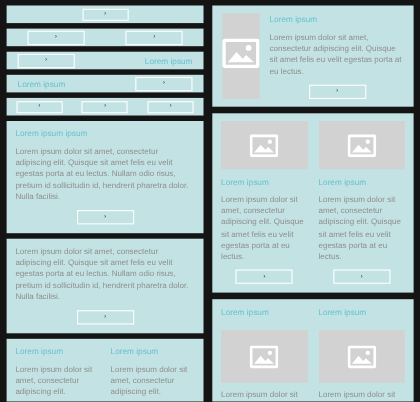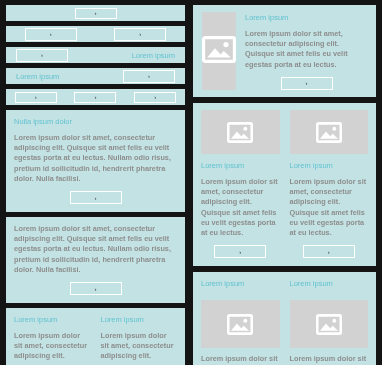--- a/index.html
+++ b/index.html
@@ -104,21 +104,20 @@
     color: #62c3d2;
     font-size: 7.5px;
     line-height: 10px;
     margin-bottom: 6px;
   }
 
   .body-text {
     color: #8e8e8e;
     font-size: 7.3px;
     line-height: 10.2px;
-    font-weight: bold;
   }
 
   .card-actions {
     display: flex;
     justify-content: center;
     margin-top: 7px;
   }
 
   
   .grid2 {
@@ -220,21 +219,21 @@
       </div>
       <div class="btn">
         <span class="chev">›</span>
       </div>
       <div class="btn">
         <span class="chev">›</span>
       </div>
     </div>
 
     <div class="panel card">
-      <div class="heading">Nulla ipsum dolor</div>
+      <div class="heading">Lorem ipsum ipsum</div>
       <div class="body-text">Lorem ipsum dolor sit amet, consectetur adipiscing elit. Quisque sit amet felis eu velit egestas porta at eu lectus. Nullam odio risus, pretium id sollicitudin id, hendrerit pharetra dolor. Nulla facilisi.</div>
       <div class="card-actions">
         <div class="btn btn-lg">
           <span class="chev">›</span>
         </div>
       </div>
     </div>
 
     <div class="panel card">
       <div class="body-text">Lorem ipsum dolor sit amet, consectetur adipiscing elit. Quisque sit amet felis eu velit egestas porta at eu lectus. Nullam odio risus, pretium id sollicitudin id, hendrerit pharetra dolor. Nulla facilisi.</div>

